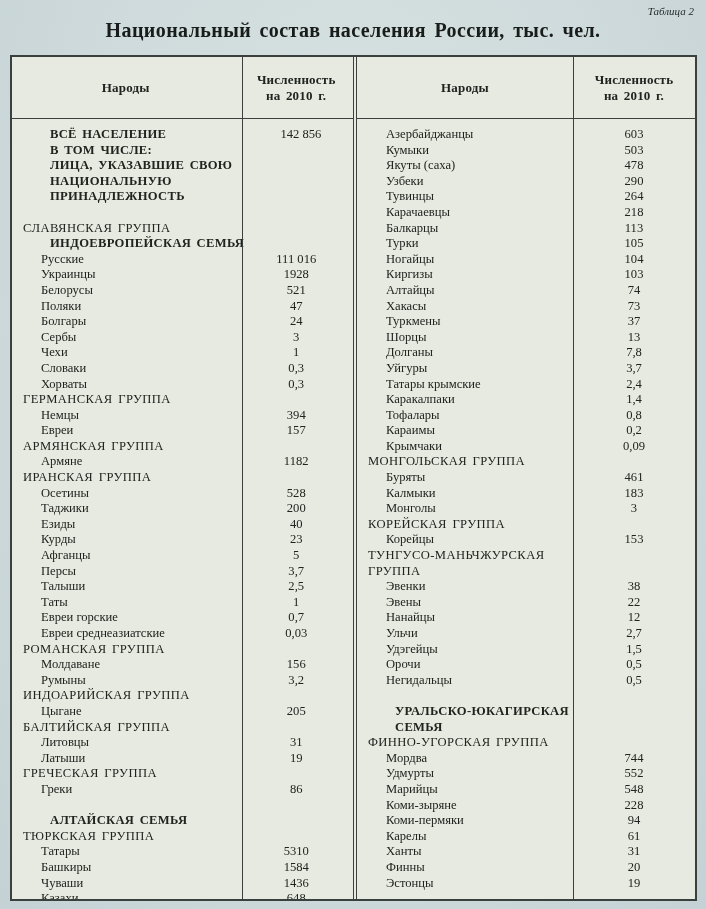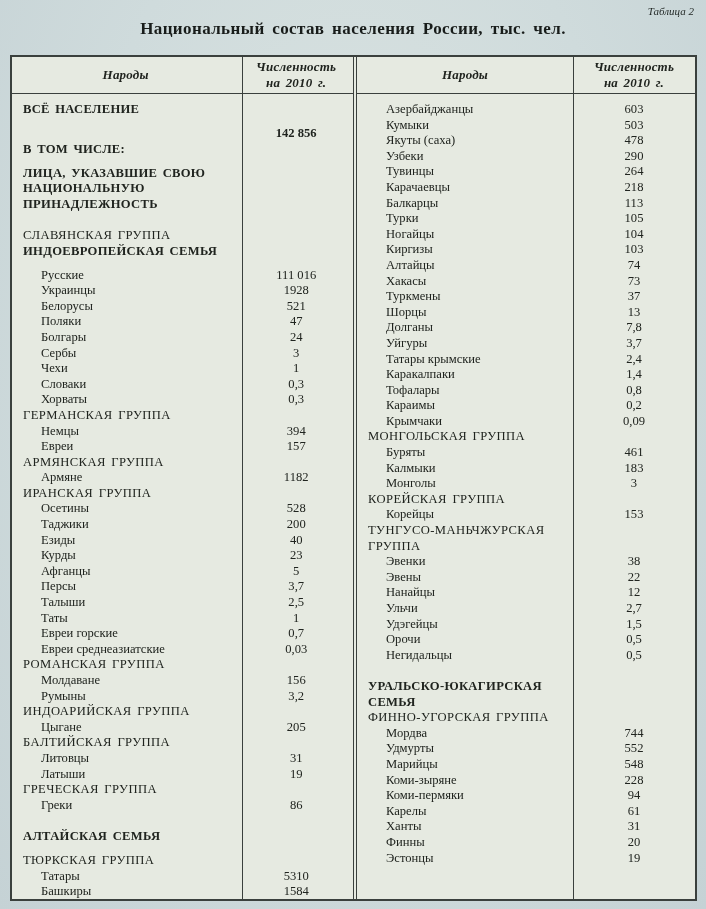--- a/index.html
+++ b/index.html
@@ -12,60 +12,60 @@
   .page {
     position:absolute; inset:0;
     background: radial-gradient(ellipse at 50% 35%, #dae3e1 0%, #cfdbdc 55%, #c5d2d5 100%);
   }
   .caption {
     position:absolute; top:5px; right:12px;
     font-style:italic; font-size:11px; color:#242a28;text-align:center;
   }
   .title {
     position:absolute; top:19px; left:0; width:100%;
-    text-align:center; font-weight:bold; font-size:17px;
+    text-align:center; font-weight:bold; font-size:20px;
     letter-spacing:0.4px; word-spacing:3px; color:#181c1a;
   }
   .dtable {
     position:absolute; left:10px; top:55px; width:687px; height:846px;
     background:#e6eae1;
     border:2px solid var(--line,#3a403d);
     display:flex;
   }
   .half { position:relative; display:flex; flex-direction:column; }
   .half-left  { width:345px; border-right:4px double var(--line,#3a403d); }
   .half-right { flex:1; }
   
   .half::after {
     content:""; position:absolute; top:0; bottom:0; width:0;
     border-left:1.5px solid var(--line,#3a403d);
   }
   .half-left::after  { left:230px; }
   .half-right::after { left:216px; }
 
-  .thead { display:flex; height:37px; border-bottom:1.5px solid var(--line,#3a403d); flex:none;font-style:italic; }
+  .thead { display:flex; height:62px; border-bottom:1.5px solid var(--line,#3a403d); flex:none; }
   .th {
     display:flex; align-items:center; justify-content:center;
     text-align:center; font-weight:bold; font-size:13px; line-height:16px;
     white-space:pre-line; letter-spacing:0.2px; word-spacing:2px;
   }
   .half-left  .th.name { width:230px; } .half-left  .th.val { width:115px; }
   .half-right .th.name { width:216px; } .half-right .th.val { flex:1; }
 
   .tbody { flex:1; padding-top:8px; overflow:hidden; }
   .row { display:flex; }
   .cell { font-size:12.6px; line-height:15.6px; }
   .cell.name { white-space:pre-line; padding-right:4px; }
   .half-left  .cell.name { width:230px; } .half-left  .cell.val { width:115px; }
   .half-right .cell.name { width:216px; } .half-right .cell.val { flex:1; }
   .cell.val { text-align:center; }
   .row.item   .cell.name { padding-left:29px; }
   .row.group  .cell.name { padding-left:11px; letter-spacing:0.4px; word-spacing:2px; }
-  .row.family .cell.name { padding-left:11px; font-weight:bold; letter-spacing:0.3px; word-spacing:2px; }
-  .row.family .cell.val  { font-weight:bold;margin-top:24px; }
+  .row.family .cell.name { padding-left:11px; font-weight:bold; letter-spacing:0.3px; word-spacing:2px;margin-left:27px; }
+  .row.family .cell.val  { font-weight:normal; }
 </style>
 </head>
 <body>
 
 <div class="page">
   <div class="caption">Таблица 2</div>
   <div class="title">Национальный состав населения России, тыс. чел.</div>
 
   <div class="dtable">
     <div class="half half-left">

